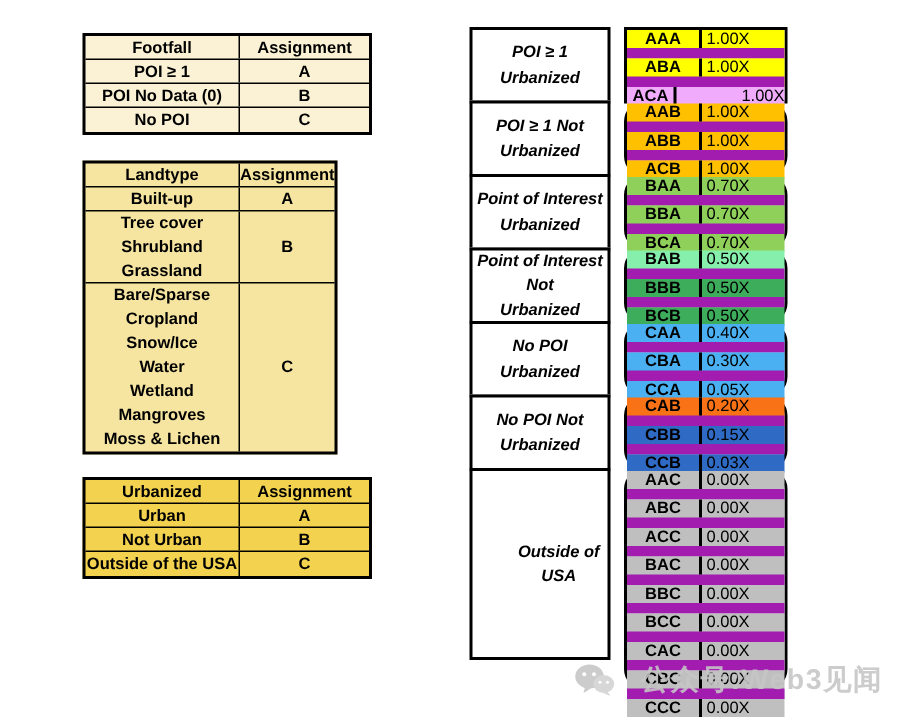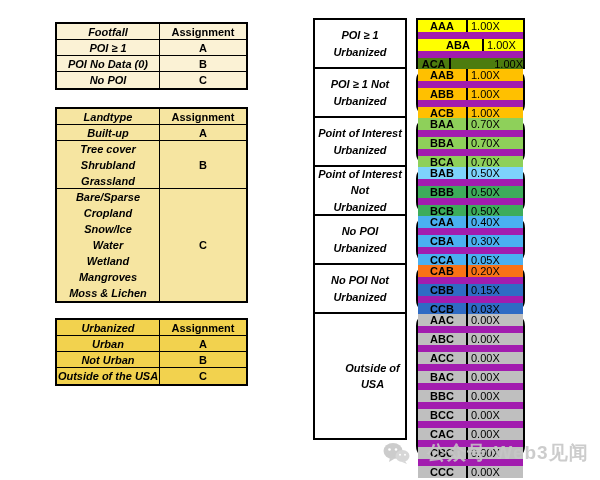--- a/index.html
+++ b/index.html
@@ -8,21 +8,21 @@
     font-family:"Liberation Sans",sans-serif;overflow:hidden;
   }
   
   .ltable{position:absolute;border:2px solid #000;box-sizing:border-box;}
   .lrow{display:flex;border-bottom:1px solid #000;box-sizing:border-box;height:16px;}
   .lrow.h3{height:48px;}
   .lrow.h7{height:112px;}
   .lrow:last-child{border-bottom:none;}
   .lc1{width:103px;border-right:1px solid #000;box-sizing:border-box;
        display:flex;align-items:center;justify-content:center;text-align:center;
-       font-weight:bold;font-size:11px;line-height:16px;white-space:pre-line;font-style:italic;}
+       font-weight:bold;font-size:11px;line-height:16px;white-space:pre-line;}
   .lc2{flex:1;display:flex;align-items:center;justify-content:center;
        font-weight:bold;font-size:11px;}
   
   .rlabels{position:absolute;left:313px;top:18px;width:94px;}
   .glabel{border:2px solid #000;box-sizing:border-box;background:#fff;
           display:flex;align-items:center;justify-content:center;text-align:center;
           font-weight:bold;font-size:11px;line-height:1.5;white-space:pre-line;font-style:italic;}
   .glabel{height:51px;}
   .glabel.tall{height:128px;padding-left:25px;}
   .glabel + .glabel{margin-top:-2px;}
@@ -60,21 +60,21 @@
     <div class="lrow">
       <div class="lc1">POI No Data (0)</div>
       <div class="lc2">B</div>
     </div>
     <div class="lrow">
       <div class="lc1">No POI</div>
       <div class="lc2">C</div>
     </div>
   </div>
 
-  <div class="ltable" style="left: 55px; top: 107px; width: 193px; background-color: rgb(246, 229, 161);">
+  <div class="ltable" style="left: 55px; top: 107px; width: 170px; background-color: rgb(246, 229, 161);">
     <div class="lrow">
       <div class="lc1">Landtype</div>
       <div class="lc2">Assignment</div>
     </div>
     <div class="lrow">
       <div class="lc1">Built-up</div>
       <div class="lc2">A</div>
     </div>
     <div class="lrow h3">
       <div class="lc1">Tree cover
@@ -127,25 +127,25 @@
     <div class="glabel tall">Outside of USA</div>
   </div>
 
   <div class="rgrid">
 
     <div class="ggroup">
       <div class="grow" style="background-color: rgb(255, 255, 0);">
         <div class="gcode">AAA</div>
         <div class="gmult">1.00X</div>
       </div>
-      <div class="grow" style="background-color: rgb(255, 255, 0); padding-left: 16px;">
+      <div class="grow" style="background-color: rgb(255, 255, 0);">
         <div class="gcode">ABA</div>
         <div class="gmult">1.00X</div>
       </div>
-      <div class="grow" style="background-color: #4d7c0f; gap: 40px;">
+      <div class="grow" style="background-color: #f0abfc; gap: 40px;">
         <div class="gcode">ACA</div>
         <div class="gmult">1.00X</div>
       </div>
     </div>
 
     <div class="ggroup">
       <div class="grow" style="background-color: rgb(255, 192, 0);">
         <div class="gcode">AAB</div>
         <div class="gmult">1.00X</div>
       </div>
@@ -168,21 +168,21 @@
         <div class="gcode">BBA</div>
         <div class="gmult">0.70X</div>
       </div>
       <div class="grow" style="background-color: rgb(142, 208, 90);">
         <div class="gcode">BCA</div>
         <div class="gmult">0.70X</div>
       </div>
     </div>
 
     <div class="ggroup">
-      <div class="grow" style="background-color: #7dd3fc;">
+      <div class="grow" style="background-color: #86efac;">
         <div class="gcode">BAB</div>
         <div class="gmult">0.50X</div>
       </div>
       <div class="grow" style="background-color: rgb(61, 172, 91);">
         <div class="gcode">BBB</div>
         <div class="gmult">0.50X</div>
       </div>
       <div class="grow" style="background-color: rgb(61, 172, 91);">
         <div class="gcode">BCB</div>
         <div class="gmult">0.50X</div>

